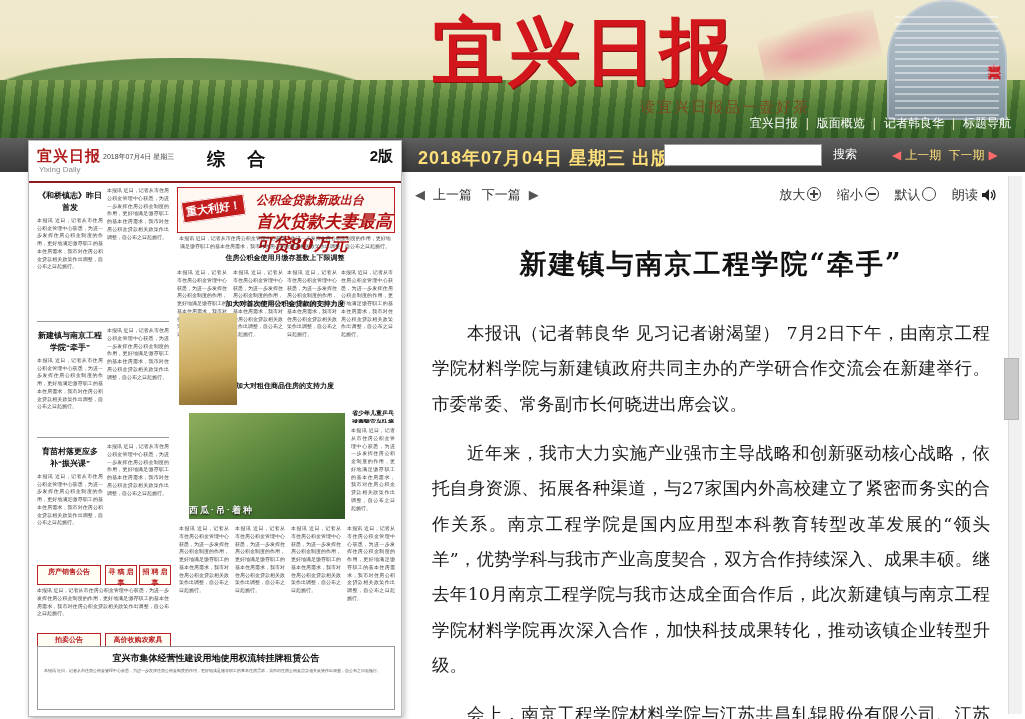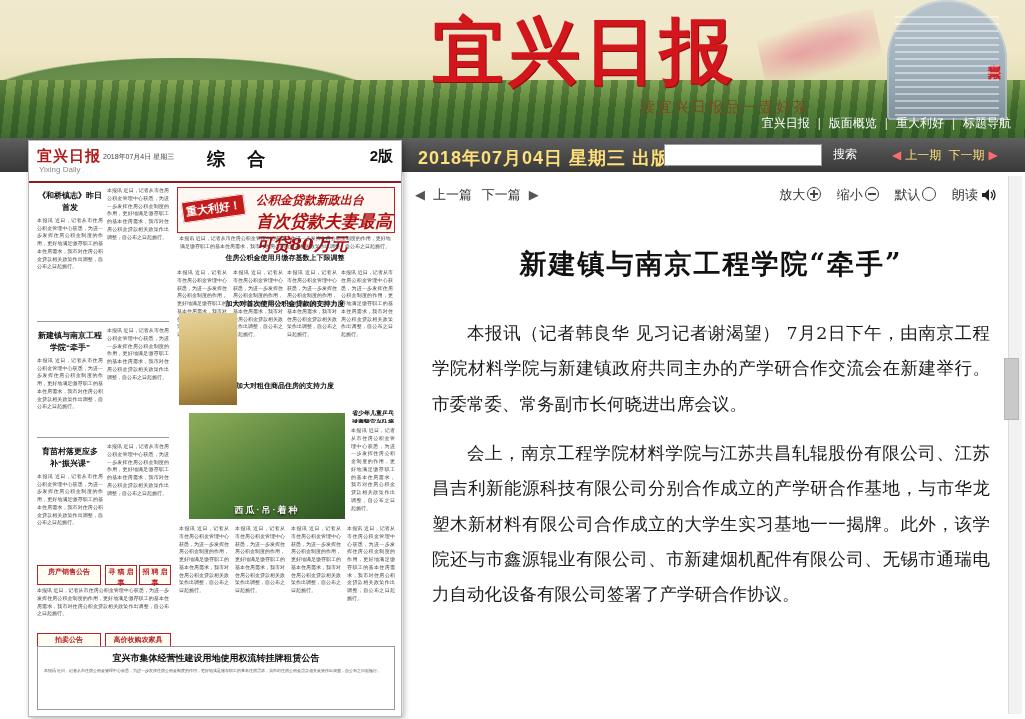--- a/index.html
+++ b/index.html
@@ -124,21 +124,21 @@
   .pp-redtitle{font-size:12px;font-weight:bold;color:#b01010;line-height:1.35;font-family:"DejaVu Serif",serif;font-style:italic;}
   .pp-stamp{
     position:absolute;background:#c21c1c;color:#fff;font-size:11px;font-weight:bold;
     padding:2px 3px;transform:rotate(-8deg);border:1px solid #fff;
   }
   .pp-photo{
     position:absolute;background:linear-gradient(160deg,#6d8f4a 0%,#5d8b3f 35%,#3f6b2e 70%,#2f5524 100%);
     overflow:hidden;
   }
   .pp-photo.green2{background:linear-gradient(150deg,#8fae5c,#4b7a33 60%,#2e5422);}
-  .pp-photo-cap{position:absolute;bottom:2px;left:0;width:100%;text-align:center;font-size:9px;color:#fff;font-weight:bold;letter-spacing:2px;text-shadow:0 1px 2px #000;}
+  .pp-photo-cap{position:absolute;bottom:2px;left:0;width:100%;font-size:9px;color:#fff;font-weight:bold;letter-spacing:2px;text-shadow:0 1px 2px #000;}
   .pp-ad{
     position:absolute;border:1px solid #b22;background:#fffdf4;
     font-size:7px;color:#b22;text-align:center;font-weight:bold;line-height:1.6;
   }
   .pp-bottom{
     position:absolute;left:8px;bottom:6px;width:356px;height:62px;border:1px solid #999;background:#fff;
   }
   .pp-bottom-t{font-size:9px;font-weight:bold;text-align:center;color:#111;margin-top:5px;font-family:"DejaVu Serif",serif;}
   .pp-bottom-l{font-size:4px;line-height:1.5;color:#555;padding:3px 6px;text-align:justify;}
   .art-nav{
@@ -179,21 +179,21 @@
   <div class="sky"></div>
   <div class="hill-left"></div>
   <div class="tea-field"></div>
   <div class="brush-stroke"></div>
   <div class="masthead-title">宜兴日报</div>
   <div class="masthead-sub">读宜兴日报品一壶好茶</div>
   <div class="building">
     <span class="building-logo">宜兴日报</span>
   </div>
   <div class="nav-links">
-    <span>宜兴日报</span><span class="sep">|</span><span>版面概览</span><span class="sep">|</span><span>重大利好</span><span class="sep">|</span><span>标题导航</span>
+    <span>宜兴日报</span><span class="sep">|</span><span>版面概览</span><span class="sep">|</span><span>记者韩良华</span><span class="sep">|</span><span>标题导航</span>
   </div>
 </div>
 
 <div class="bar">
   <div class="bar-date">2018年07月04日 星期三 出版</div>
   <input class="search-input" type="text" value="" placeholder="" style="">
   <button class="search-btn">搜索</button>
   <div class="issue-nav">
     <span class="redmark">◀</span><span>上一期</span>
     <span>下一期</span><span class="redmark">▶</span>
@@ -327,18 +327,19 @@
         <polygon points="1,5 4,5 8,1 8,13 4,9 1,9" fill="#222"></polygon>
         <path d="M10 4 Q13 7 10 10" stroke="#222" stroke-width="1.3" fill="none"></path>
         <path d="M12 2 Q16 7 12 12" stroke="#222" stroke-width="1.3" fill="none"></path>
       </svg></span>
 </div>
 
 <div class="art-title">新建镇与南京工程学院“牵手”</div>
 
 <div class="art-body">
   <p>本报讯（记者韩良华 见习记者谢渴望） 7月2日下午，由南京工程学院材料学院与新建镇政府共同主办的产学研合作交流会在新建举行。市委常委、常务副市长何晓进出席会议。</p>
+  <p>近年来，我市大力实施产业强市主导战略和创新驱动核心战略，依托自身资源、拓展各种渠道，与27家国内外高校建立了紧密而务实的合作关系。南京工程学院是国内应用型本科教育转型改革发展的“领头羊”，优势学科与我市产业高度契合，双方合作持续深入、成果丰硕。继去年10月南京工程学院与我市达成全面合作后，此次新建镇与南京工程学院材料学院再次深入合作，加快科技成果转化，推动该镇企业转型升级。</p>
   <p>会上，南京工程学院材料学院与江苏共昌轧辊股份有限公司、江苏昌吉利新能源科技有限公司分别合作成立的产学研合作基地，与市华龙塑木新材料有限公司合作成立的大学生实习基地一一揭牌。此外，该学院还与市鑫源辊业有限公司、市新建烟机配件有限公司、无锡市通瑞电力自动化设备有限公司签署了产学研合作协议。</p>
 </div>
 
 <div class="scroll-track">
   <div class="scroll-thumb"></div>
 </div>
 
 </body></html>

